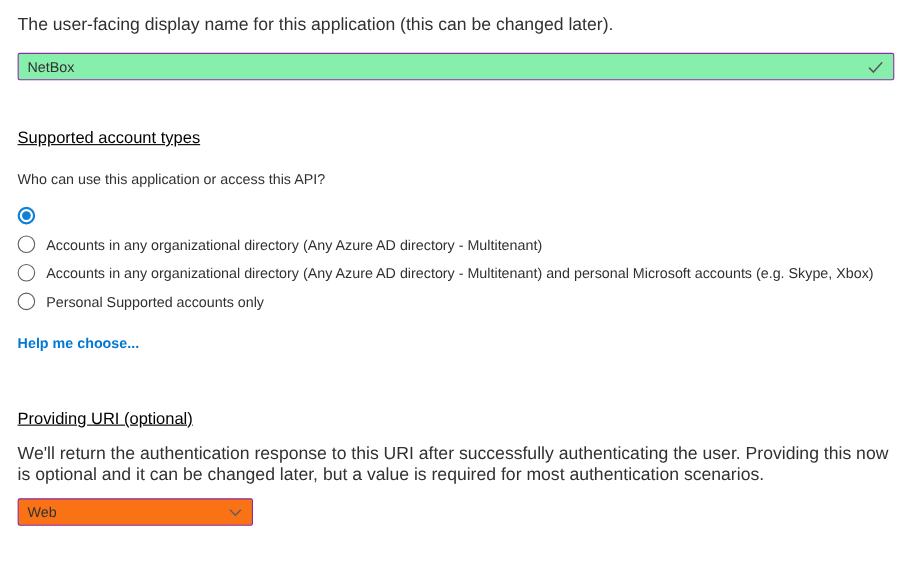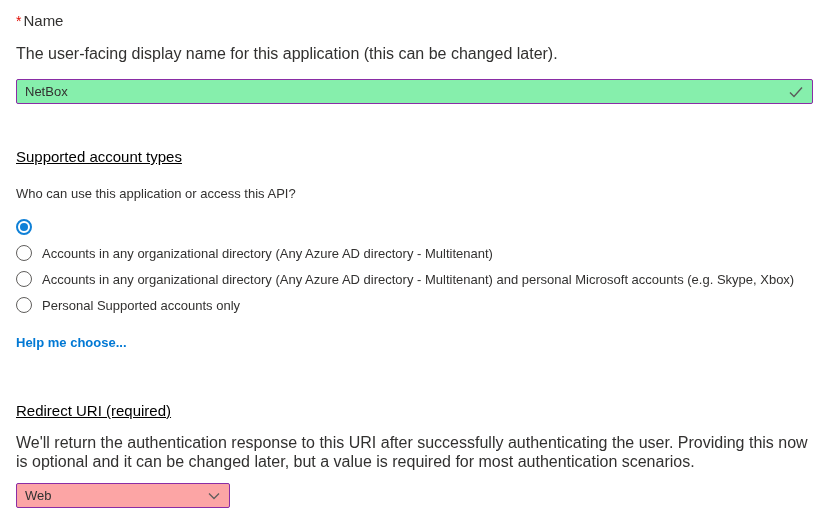--- a/index.html
+++ b/index.html
@@ -109,21 +109,21 @@
     margin-top: 12px;
     display: flex;
     align-items: center;
   }
   .select-box {
     position: relative;
     width: 214px;
     height: 25px;
     border: 1px solid #8a2da5;
     border-radius: 2px;
-    background: #fca5a5;
+    background: #f97316;
     display: flex;
     align-items: center;
     padding: 0 12px 0 8px;
     font-size: 13px;
     color: #323130;
     cursor: pointer;
   }
   .select-chevron {
     position: absolute;
     right: 8px; top: 50%;
@@ -136,23 +136,20 @@
     margin-left: 13px;
     margin-top: 0;
     width: 420px;
   }
 </style>
 </head>
 <body>
 
 <div class="page">
 
-  <div class="section-label">
-    <span class="required-marker">*</span><span>Name</span>
-  </div>
   <div class="desc">The user-facing display name for this application (this can be changed later).</div>
   <div class="field-wrap">
     <input class="text-input" type="text" value="NetBox" style="">
     <svg class="valid-check" viewBox="0 0 16 16">
       <polyline points="2,8.5 6,12.5 14,3.5" fill="none" stroke="#5a5a5a" stroke-width="1.4"></polyline>
     </svg>
   </div>
 
   <div class="account-types">
     <div class="section-heading">Supported account types</div>
@@ -173,21 +170,21 @@
       <div class="radio-row">
         <span class="radio-outer"></span>
         <span class="radio-label">Personal Supported accounts only</span>
       </div>
     </div>
 
     <a class="help-link" href="#">Help me choose...</a>
   </div>
 
   <div class="redirect-section">
-    <div class="section-heading">Redirect URI (required)</div>
+    <div class="section-heading">Providing URI (optional)</div>
     <div class="desc redirect-desc">We'll return the authentication response to this URI after successfully authenticating the user. Providing this now is optional and it can be changed later, but a value is required for most authentication scenarios.</div>
 
     <div class="uri-row">
       <div class="select-box">
         <span>Web</span>
         <svg class="select-chevron" viewBox="0 0 14 14">
           <polyline points="2,4.5 7,9.5 12,4.5" fill="none" stroke="#605e5c" stroke-width="1.3"></polyline>
         </svg>
       </div>
     </div>

